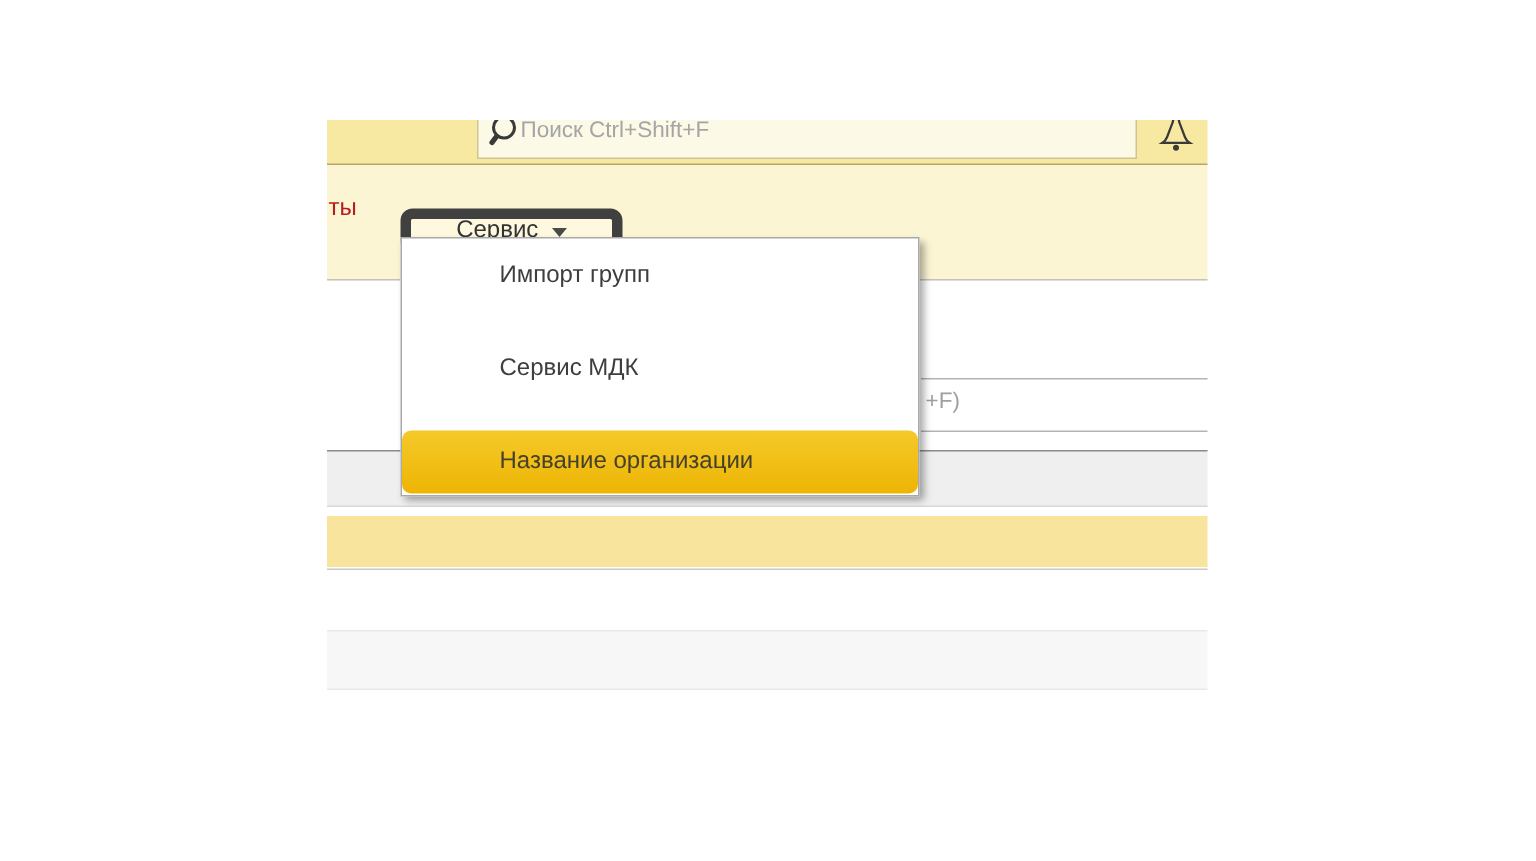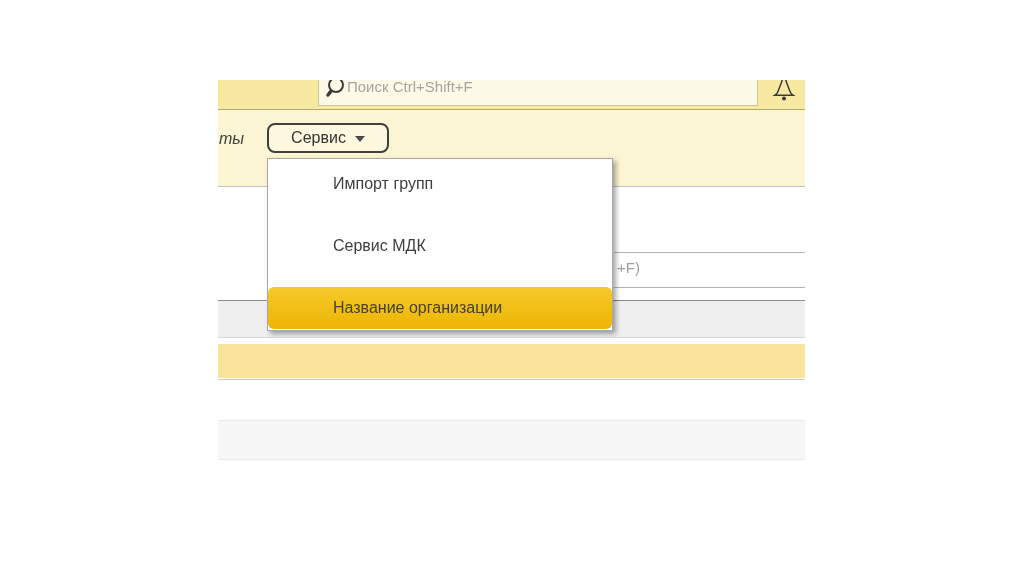--- a/index.html
+++ b/index.html
@@ -20,25 +20,25 @@
   .global-search .mag{position:absolute;left:4px;top:-6px;}
   .global-search .ph{
     position:absolute;left:28px;top:-2px;font-size:15px;color:#a5a5a5;white-space:nowrap;
   }
   .bell{position:absolute;left:553px;top:-4px;}
   .toolbar-row2{
     position:absolute;left:218px;top:110px;width:587px;height:77px;
     background:#fbf5d3;border-bottom:1px solid #c2c2c2;box-sizing:border-box;
   }
   .truncated-nav{
-    position:absolute;left:1px;top:20px;font-size:16px;color:#404040;font-style:italic;
+    position:absolute;left:1px;top:20px;font-size:16px;color:#b91c1c;
   }
   .service-btn{
-    position:absolute;left:49px;top:13px;width:122px;height:30px;
-    background:#fdf8de;border:2px solid #404040;border-radius:8px;box-sizing:border-box;
+    position:absolute;left:49px;top:29px;width:148px;height:30px;
+    background:#fdf8de;border:7px solid #404040;border-radius:8px;box-sizing:border-box;
     display:flex;align-items:center;justify-content:center;gap:9px;cursor:default;
   }
   .service-btn .lbl{font-size:16px;color:#333333;}
   .caret{
     width:0;height:0;border-left:5px solid transparent;border-right:5px solid transparent;
     border-top:6px solid #4a4a4a;margin-top:2px;
   }
   
   .hline{position:absolute;background:#b3b3b3;height:1px;}
   .hline1{left:614px;top:252px;width:191px;}

